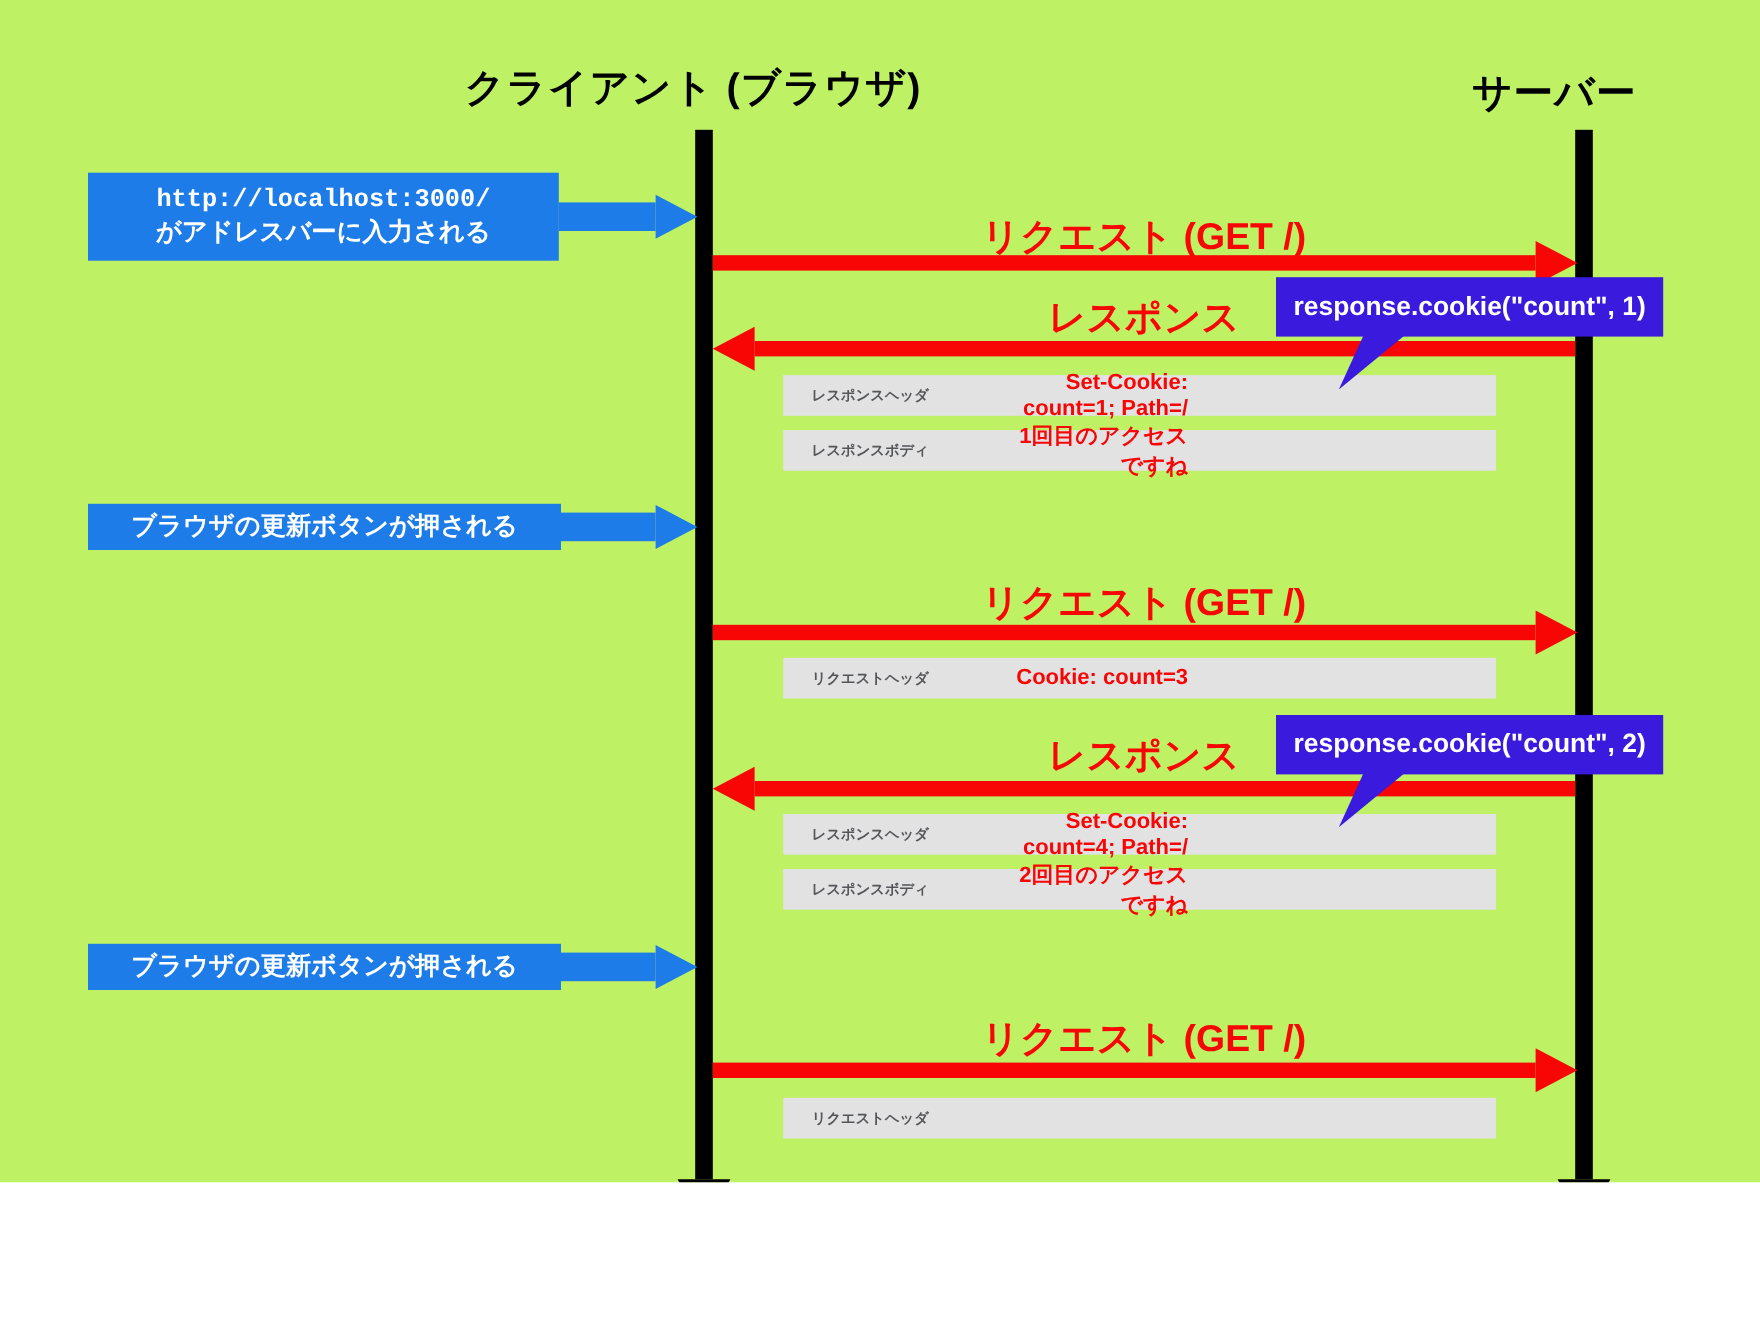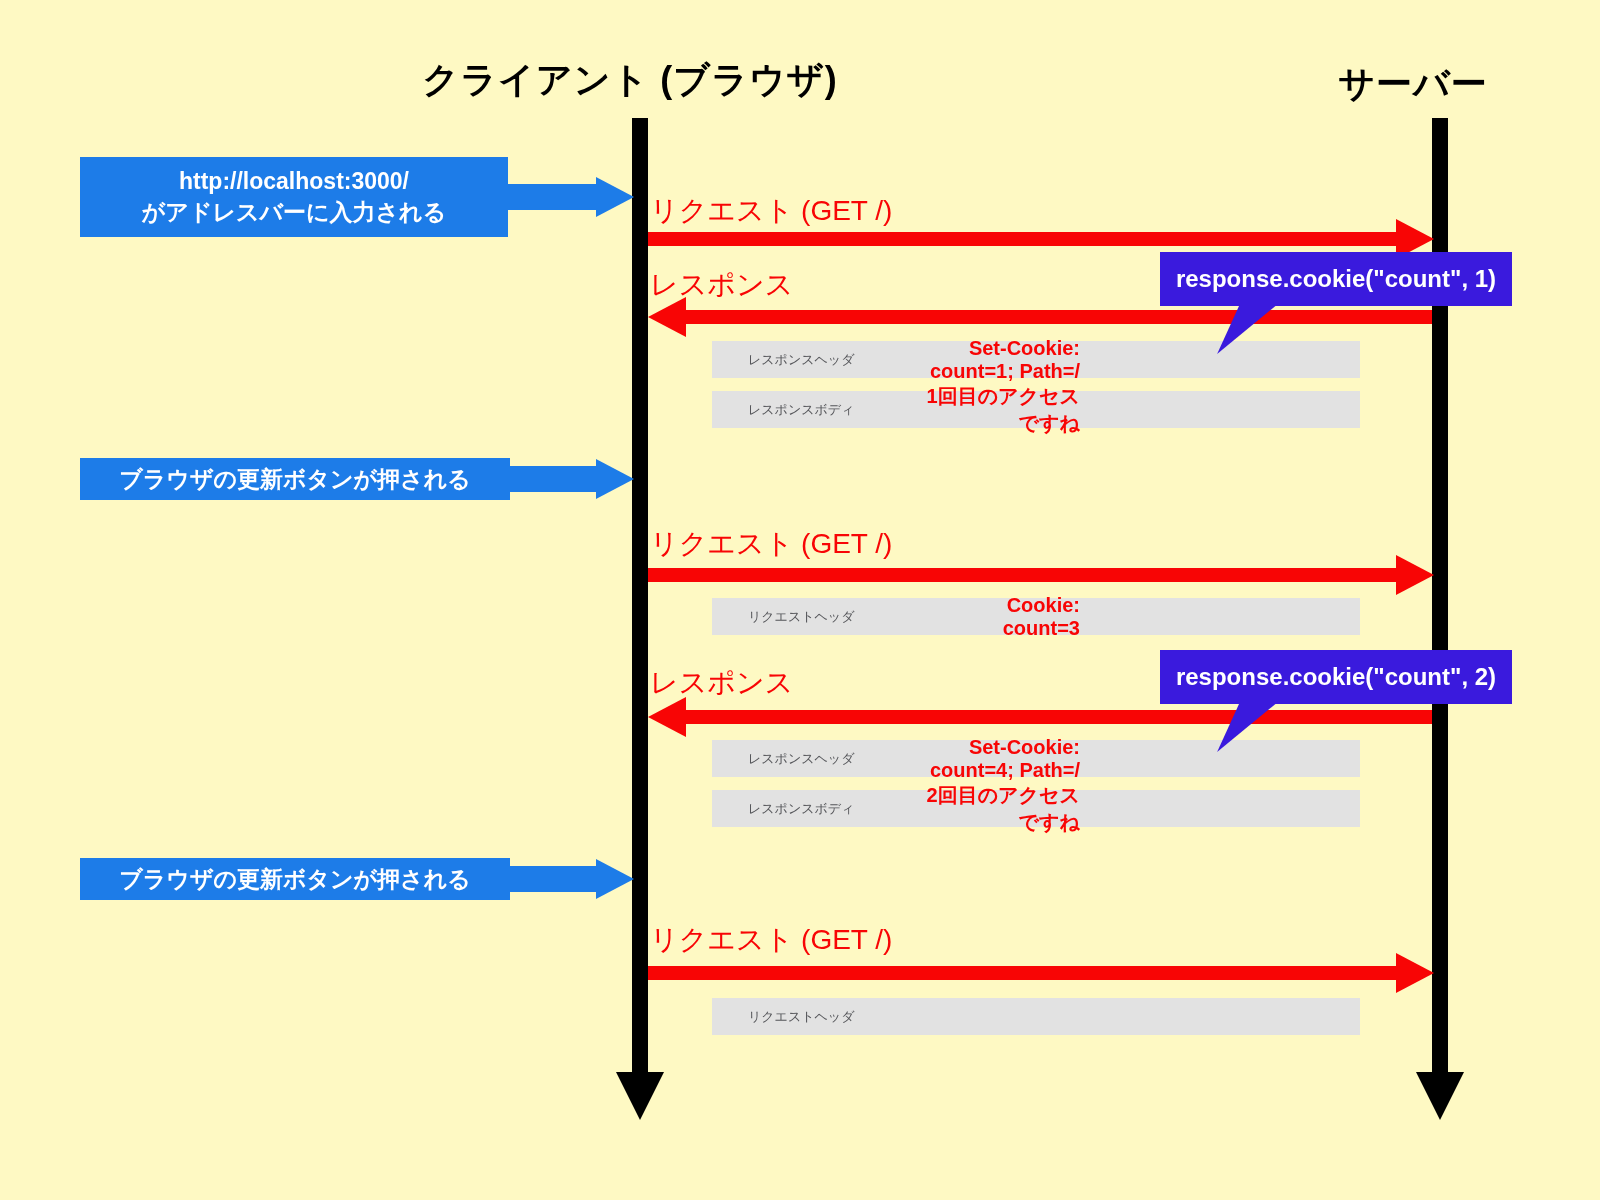--- a/index.html
+++ b/index.html
@@ -1,47 +1,47 @@
 <!DOCTYPE html>
 <html><head>
 <meta charset="utf-8">
 <style>
   html,body { margin:0; padding:0; background:#ffffff; }
   body { font-family:"Liberation Sans","DejaVu Sans",sans-serif; }
-  .canvas { position:relative; width:1600px; height:1200px; background:#fef9c3; overflow:hidden; }
+  .canvas { position:relative; width:1600px; height:1075px; background:#bef264; overflow:hidden; }
   .abs { position:absolute; }
 
   .title { font-size:36px; font-weight:700; color:#000; text-align:center; letter-spacing:1px; }
 
   .lifeline { width:16px; background:#000; top:118px; height:954px; z-index:1; }
   .lifeline-head { width:0; height:0; border-left:24px solid transparent; border-right:24px solid transparent;
                    border-top:48px solid #000; top:1072px; z-index:1; }
 
   .action { background:#1d7ce8; color:#fff; font-weight:700; text-align:center;
             display:flex; flex-direction:column; justify-content:center; z-index:2; }
-  .action-line { font-size:23px; line-height:31px; }
+  .action-line { font-size:23px; line-height:31px;font-family:Liberation Mono, monospace; }
   .blue-shaft { height:26px; background:#1d7ce8; z-index:2; }
   .blue-head { width:0; height:0; border-left:38px solid #1d7ce8; border-top:20px solid transparent;
                border-bottom:20px solid transparent; z-index:2; }
 
-  .msg-label { left:650px; width:780px; text-align:left; color:#f80505; font-weight:400; font-size:28px; z-index:3; }
+  .msg-label { left:650px; width:780px; text-align:center; color:#f80505; font-weight:700; font-size:34px; z-index:3; }
   .red-shaft { height:14px; background:#f80505; z-index:2; }
   .red-head-r { width:0; height:0; border-left:38px solid #f80505; border-top:20px solid transparent;
                 border-bottom:20px solid transparent; z-index:2; }
   .red-head-l { width:0; height:0; border-right:38px solid #f80505; border-top:20px solid transparent;
                 border-bottom:20px solid transparent; z-index:2; }
 
   .callout { background:#3a1add; color:#fff; font-weight:700; font-size:24px;
              display:flex; align-items:center; justify-content:center;
              left:1160px; width:352px; height:54px; z-index:5; }
   .callout-tail { background:#3a1add; clip-path:polygon(42% 0, 92% 0, 12% 100%);
                   width:76px; height:50px; z-index:6; }
 
   .detail { left:712px; width:648px; height:37px; background:#e2e2e2; display:flex; align-items:center; z-index:0; }
-  .detail-label { width:176px; padding-left:36px; font-size:13px; font-weight:400; color:#55565a; flex-shrink:0; }
+  .detail-label { width:176px; padding-left:26px; font-size:13px; font-weight:700; color:#55565a; flex-shrink:0; }
   .detail-value { flex:1; text-align:right; padding-right:280px; font-size:20px; font-weight:700; color:#f80505; }
 </style>
 </head>
 <body>
 
 <div class="canvas">
 
   <div class="abs title" style="left:330px; top:56px; width:600px;">クライアント (ブラウザ)</div>
   <div class="abs title" style="left:1213px; top:60px; width:400px;">サーバー</div>
 

